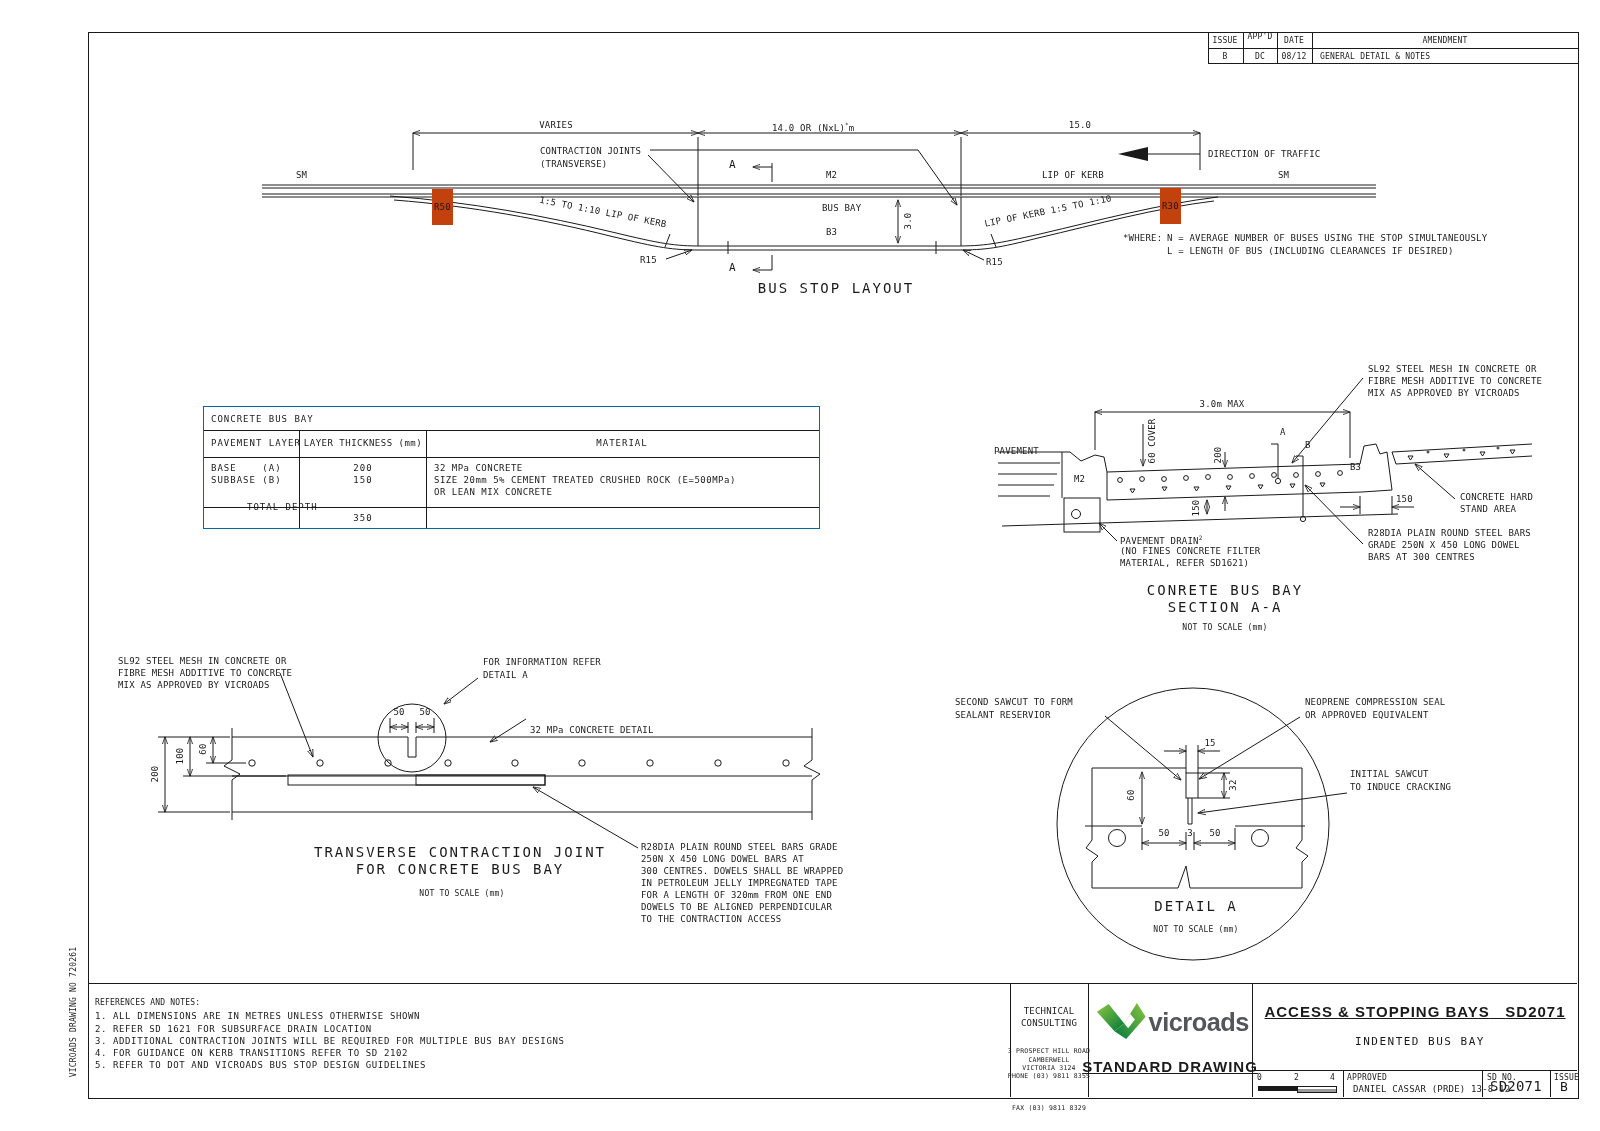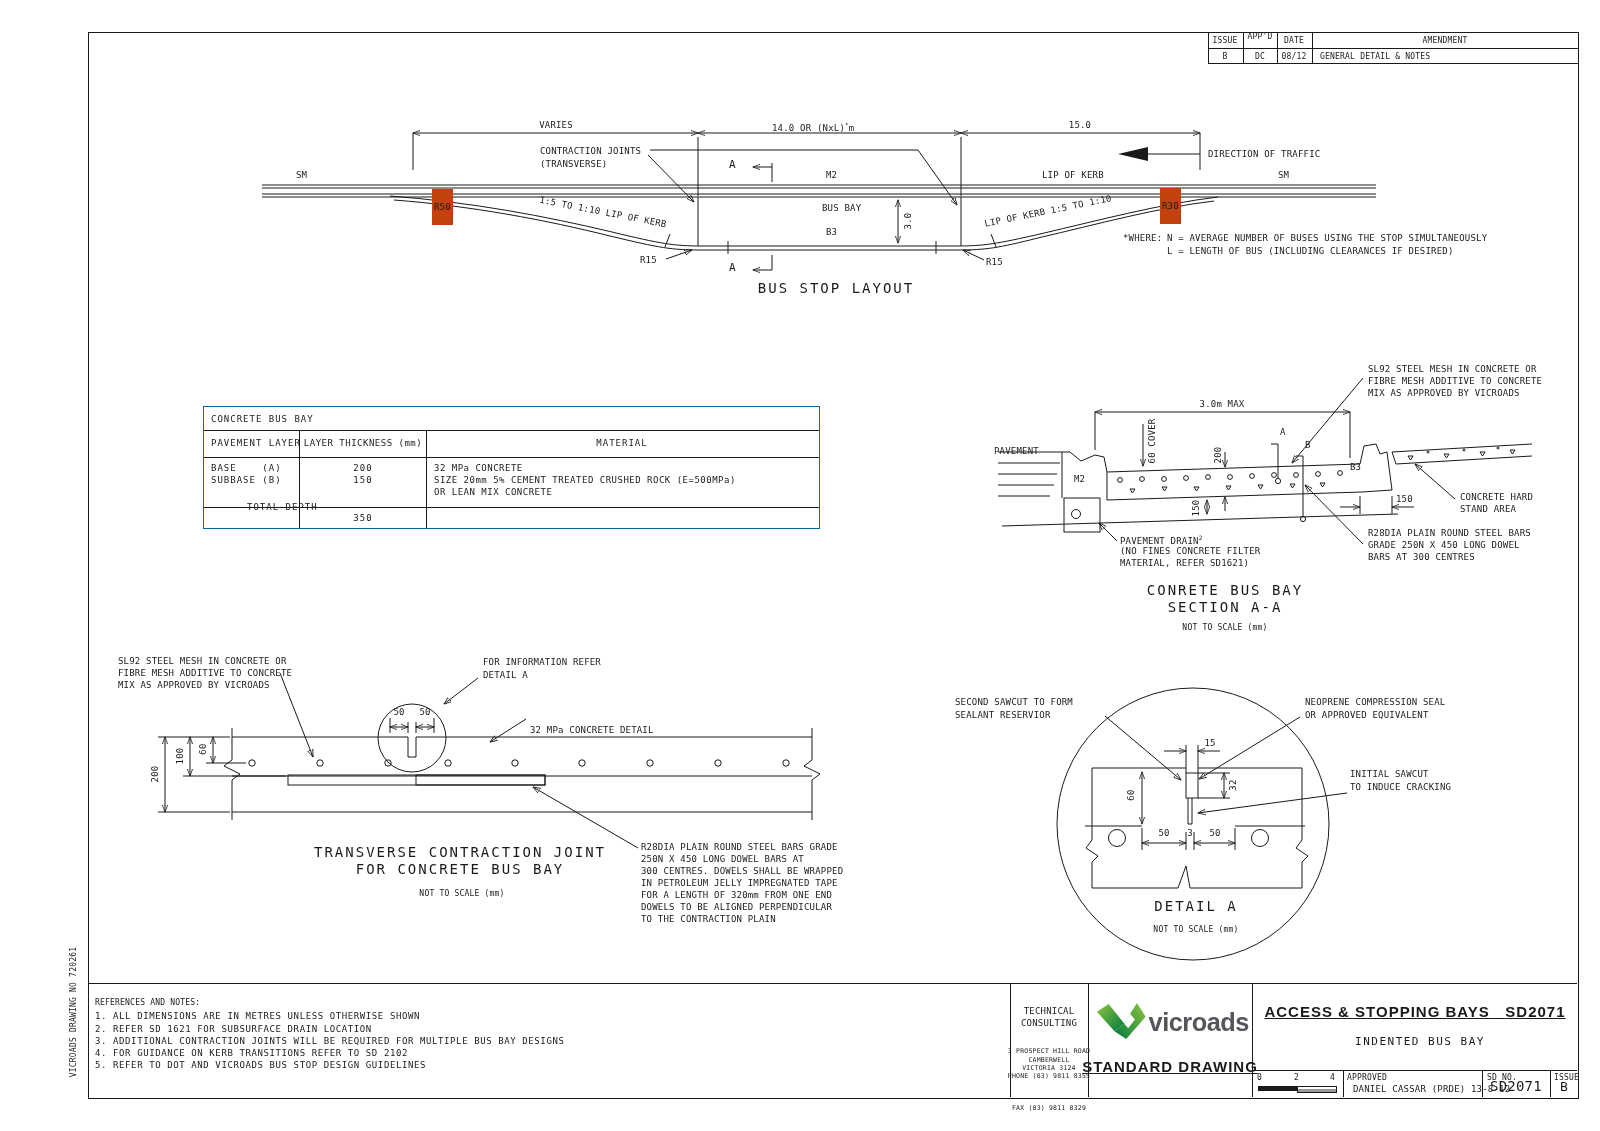--- a/index.html
+++ b/index.html
@@ -267,21 +267,21 @@
   <div class="lbl c" style="left:425px;top:707px;">50</div>
   <div class="lbl" style="left:193px;top:744px;width:20px;text-align:center;transform:rotate(-90deg);">60</div>
   <div class="lbl" style="left:168px;top:751px;width:24px;text-align:center;transform:rotate(-90deg);">100</div>
   <div class="lbl" style="left:143px;top:769px;width:24px;text-align:center;transform:rotate(-90deg);">200</div>
   <div class="lbl" style="left:641px;top:842px;">R28DIA PLAIN ROUND STEEL BARS GRADE</div>
   <div class="lbl" style="left:641px;top:854px;">250N X 450 LONG DOWEL BARS AT</div>
   <div class="lbl" style="left:641px;top:866px;">300 CENTRES. DOWELS SHALL BE WRAPPED</div>
   <div class="lbl" style="left:641px;top:878px;">IN PETROLEUM JELLY IMPREGNATED TAPE</div>
   <div class="lbl" style="left:641px;top:890px;">FOR A LENGTH OF 320mm FROM ONE END</div>
   <div class="lbl" style="left:641px;top:902px;">DOWELS TO BE ALIGNED PERPENDICULAR</div>
-  <div class="lbl" style="left:641px;top:914px;">TO THE CONTRACTION PLAIN</div>
+  <div class="lbl" style="left:641px;top:914px;">TO THE CONTRACTION ACCESS</div>
   <div class="lbl t13 c" style="left:460px;top:847px;">TRANSVERSE CONTRACTION JOINT</div>
   <div class="lbl t13 c" style="left:460px;top:864px;">FOR CONCRETE BUS BAY</div>
   <div class="lbl sm c" style="left:462px;top:889px;">NOT TO SCALE (mm)</div>
 
   <div class="lbl" style="left:955px;top:697px;">SECOND SAWCUT TO FORM</div>
   <div class="lbl" style="left:955px;top:710px;">SEALANT RESERVIOR</div>
   <div class="lbl" style="left:1305px;top:697px;">NEOPRENE COMPRESSION SEAL</div>
   <div class="lbl" style="left:1305px;top:710px;">OR APPROVED EQUIVALENT</div>
   <div class="lbl" style="left:1350px;top:769px;">INITIAL SAWCUT</div>
   <div class="lbl" style="left:1350px;top:782px;">TO INDUCE CRACKING</div>

